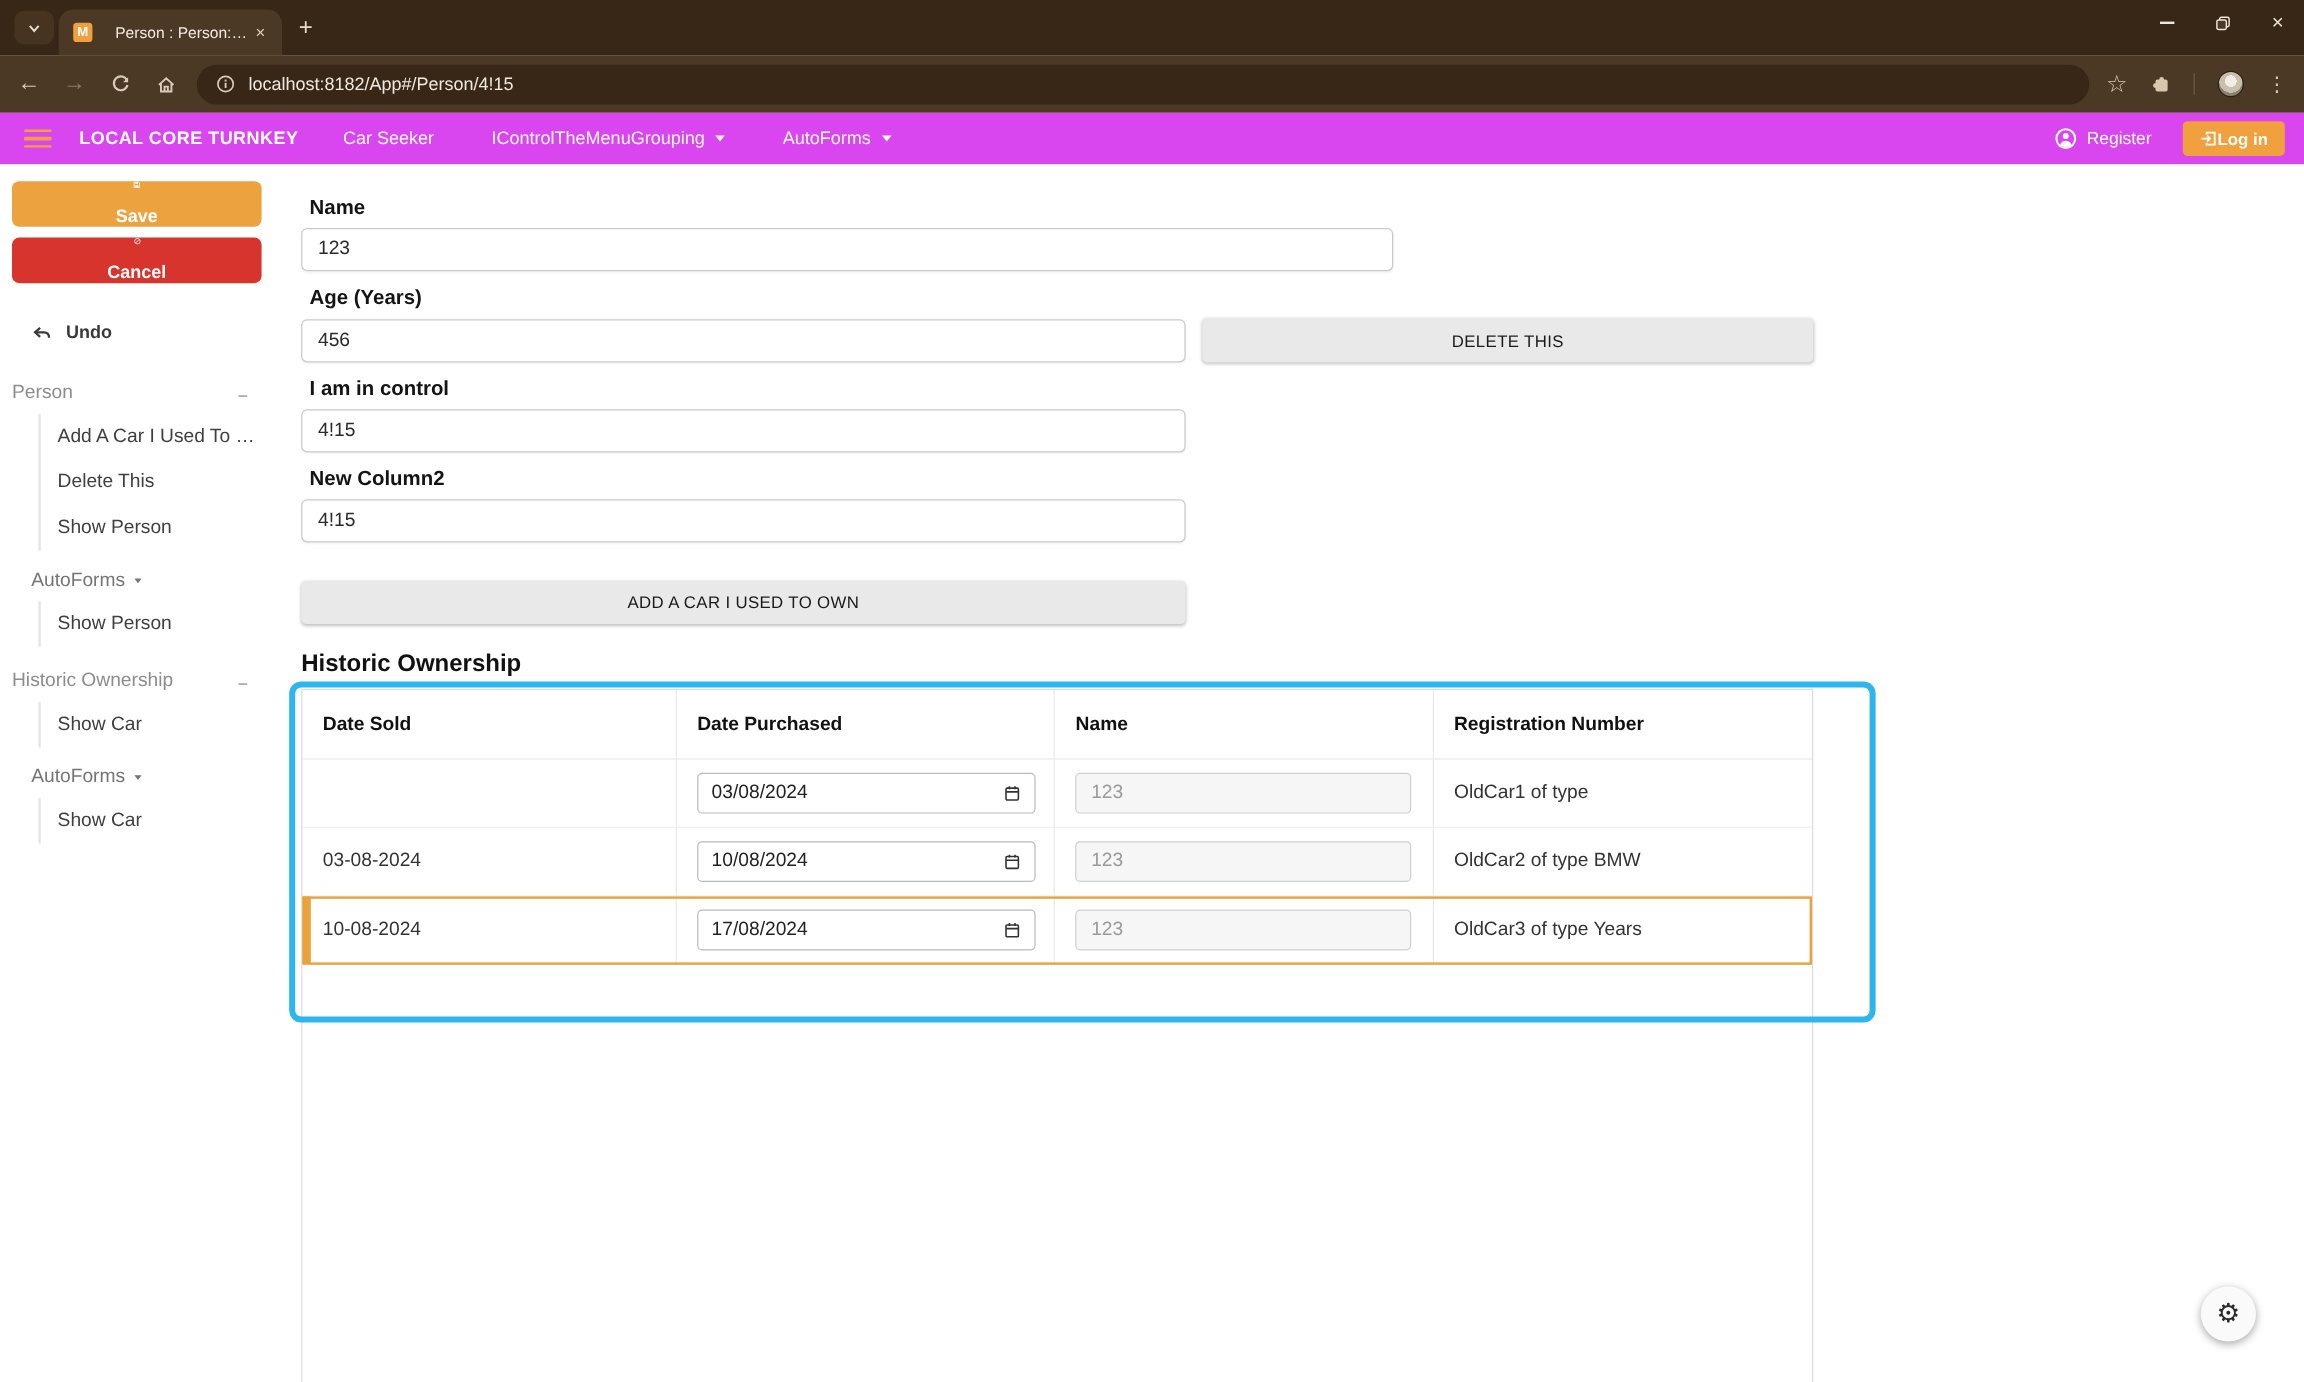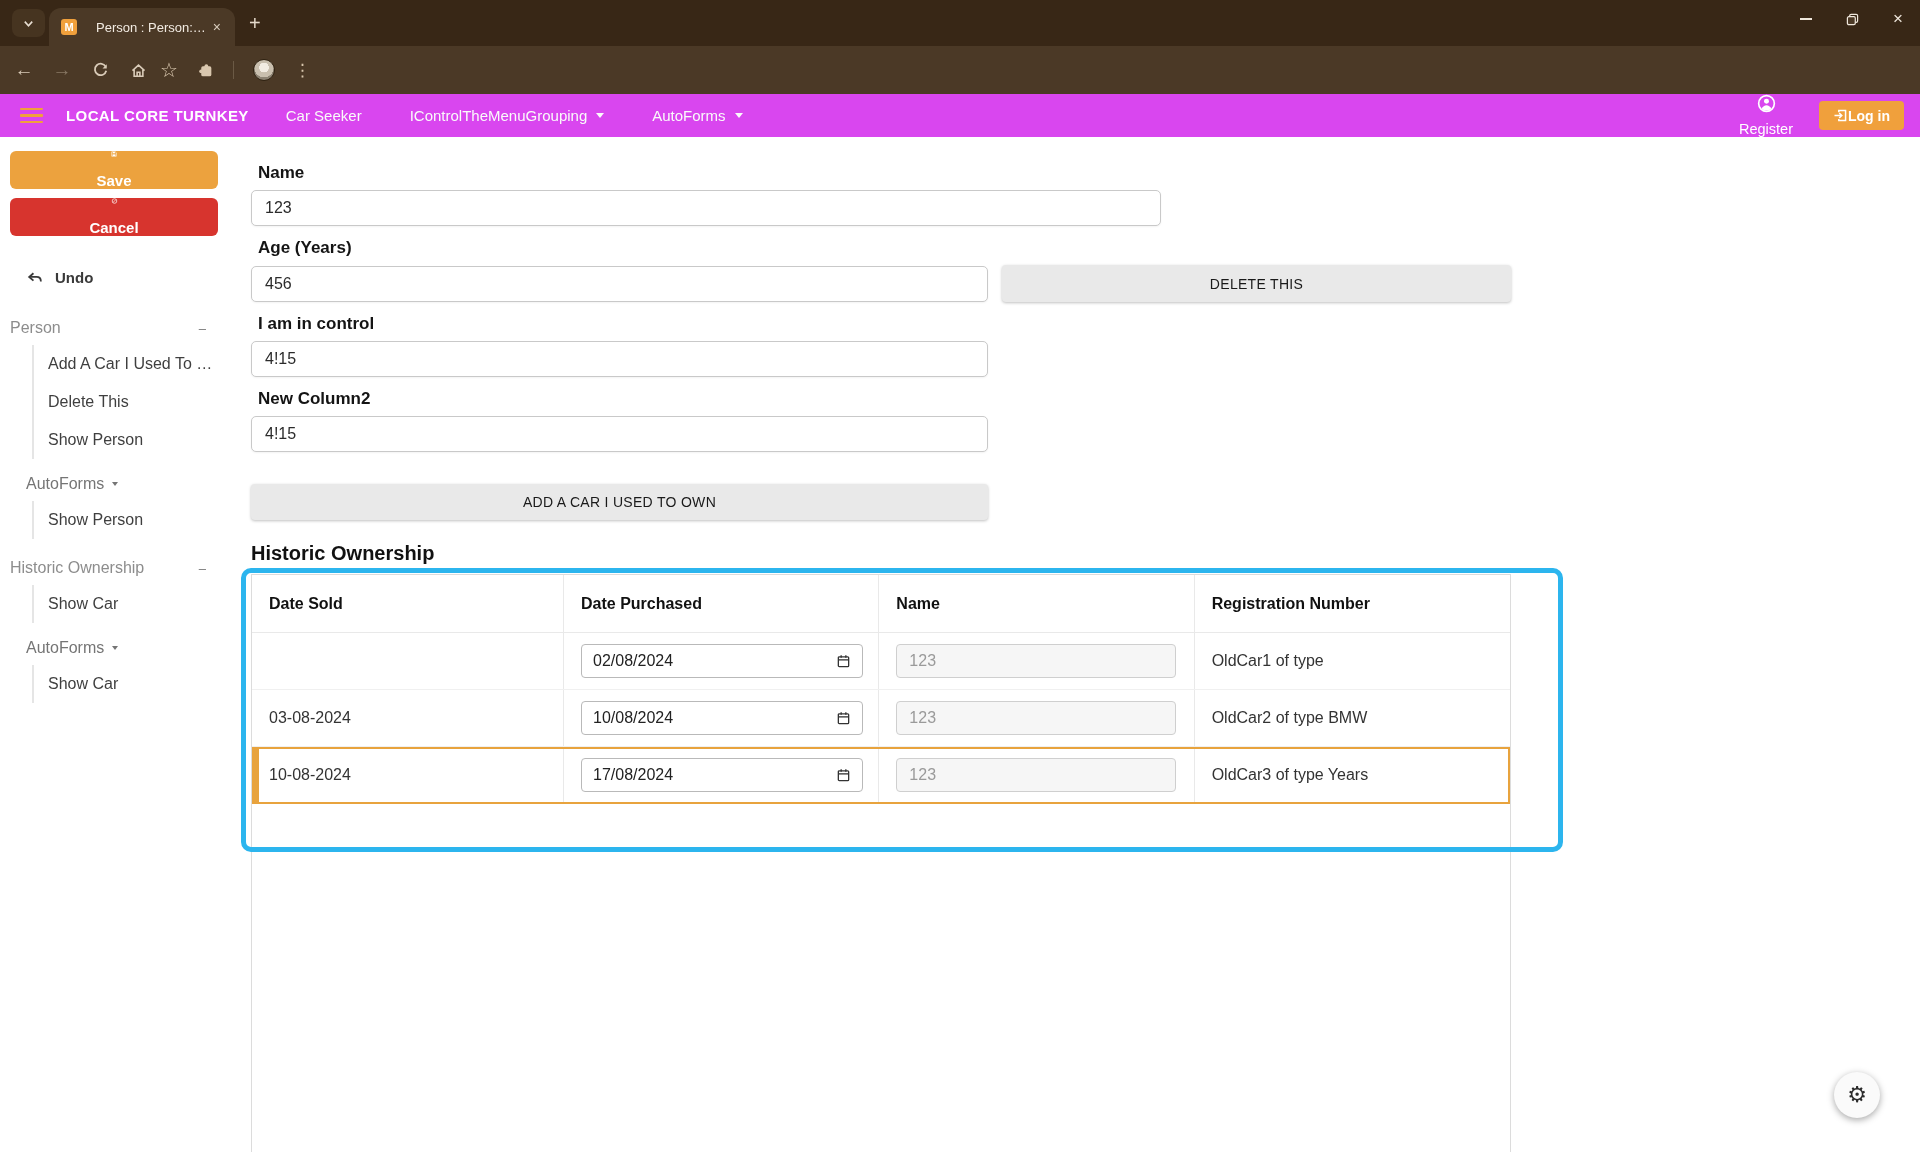--- a/index.html
+++ b/index.html
@@ -39,21 +39,21 @@
   
   .appbar { height:43px; background:#d946ef; display:flex; align-items:center; padding:0 16px 0 20px; color:#fff; }
   .hamburger { width:23px; display:flex; flex-direction:column; gap:4px; cursor:pointer; margin-right:23px; }
   .hamburger span { height:2.6px; background:#F0A03C; border-radius:1px; }
   .brand { font-size:15px; font-weight:bold; letter-spacing:.4px; margin-right:27px; white-space:nowrap; }
   .navitem { font-size:15px; color:#FAFAFA; margin-right:28px; display:flex; align-items:center; gap:9px;
              cursor:pointer; white-space:nowrap; padding:6px 10px; }
   .caret { width:0; height:0; border-left:4.5px solid transparent; border-right:4.5px solid transparent;
            border-top:5px solid currentColor; display:inline-block; }
   .appbar-right { margin-left:auto; display:flex; align-items:center; gap:26px; }
-  .register { display:flex; align-items:center; gap:8px; font-size:14.5px; cursor:pointer;flex-direction:column; }
+  .register { display:flex; align-items:center; gap:8px; font-size:14.5px; cursor:pointer; }
   .loginbtn { background:#F0A03C; border:none; color:#fff; font-weight:bold; font-size:14px;
               height:29px; padding:0 14px; border-radius:4px; display:flex; align-items:center; gap:0;
               cursor:pointer; font-family:inherit; }
 
   
   .bodywrap { display:flex; height:1015px; background:#fff; }
   .sidebar { width:228px; flex:none; padding:14px 10px 0 10px; }
   .main { flex:1; position:relative; padding:14px 0 0 23px; }
 
   
@@ -149,20 +149,28 @@
     <svg width="17" height="17" viewBox="0 0 16 16">
       <path d="M13 4.6 A5.4 5.4 0 1 0 13.4 8.3" fill="none" stroke="#D9CBB8" stroke-width="1.7"></path>
       <path d="M13.9 2.2 v4 h-4 z" fill="#D9CBB8"></path>
     </svg>
   </span>
   <span class="navbtn">
     <svg width="17" height="17" viewBox="0 0 16 16">
       <path d="M2.3 8.2 8 3 l5.7 5.2 M3.9 7.4 V13.4 h8.2 V7.4 M6.7 13.3 V9.6 h2.6 v3.7" fill="none" stroke="#D9CBB8" stroke-width="1.5"></path>
     </svg>
   </span>
+  <div class="urlbar">
+    <svg width="16" height="16" viewBox="0 0 16 16">
+      <circle cx="8" cy="8" r="6.4" fill="none" stroke="#D9CBB8" stroke-width="1.4"></circle>
+      <rect x="7.2" y="7" width="1.6" height="4.3" fill="#D9CBB8"></rect>
+      <rect x="7.2" y="4.3" width="1.6" height="1.6" fill="#D9CBB8"></rect>
+    </svg>
+    <span class="urltext">localhost:8182/App#/Person/4!15</span>
+  </div>
   <div class="tb-right">
     <span class="tbicon" style="font-size:20px;">☆</span>
     <span class="tbicon">
       <svg width="17" height="17" viewBox="0 0 16 16" fill="#D9C7AE">
         <rect x="4" y="4" width="9.5" height="9.5" rx="1.6"></rect>
         <circle cx="8.8" cy="3.9" r="1.8"></circle>
           <circle cx="3.9" cy="8.8" r="1.8"></circle>
       </svg>
     </span>
     <span class="tb-sep"></span>
@@ -297,21 +305,21 @@
         <div class="tcell">Date Sold</div>
         <div class="tcell">Date Purchased</div>
         <div class="tcell">Name</div>
         <div class="tcell">Registration Number</div>
       </div>
 
       <div class="trow drow">
         <div class="tcell"></div>
         <div class="tcell">
           <div class="dateinput">
-            <span class="dval">02/08/2024</span>
+            <span class="dval">03/08/2024</span>
             <svg width="15" height="16" viewBox="0 0 16 16">
               <rect x="2.5" y="3.5" width="11" height="10.5" rx="1" fill="none" stroke="#333" stroke-width="1.4"></rect>
               <line x1="2.5" y1="6.8" x2="13.5" y2="6.8" stroke="#333" stroke-width="1.4"></line>
               <line x1="5.5" y1="1.8" x2="5.5" y2="4.4" stroke="#333" stroke-width="1.4"></line>
               <line x1="10.5" y1="1.8" x2="10.5" y2="4.4" stroke="#333" stroke-width="1.4"></line>
             </svg>
           </div>
         </div>
         <div class="tcell">
             <input class="nameinput" placeholder="123" style="">

